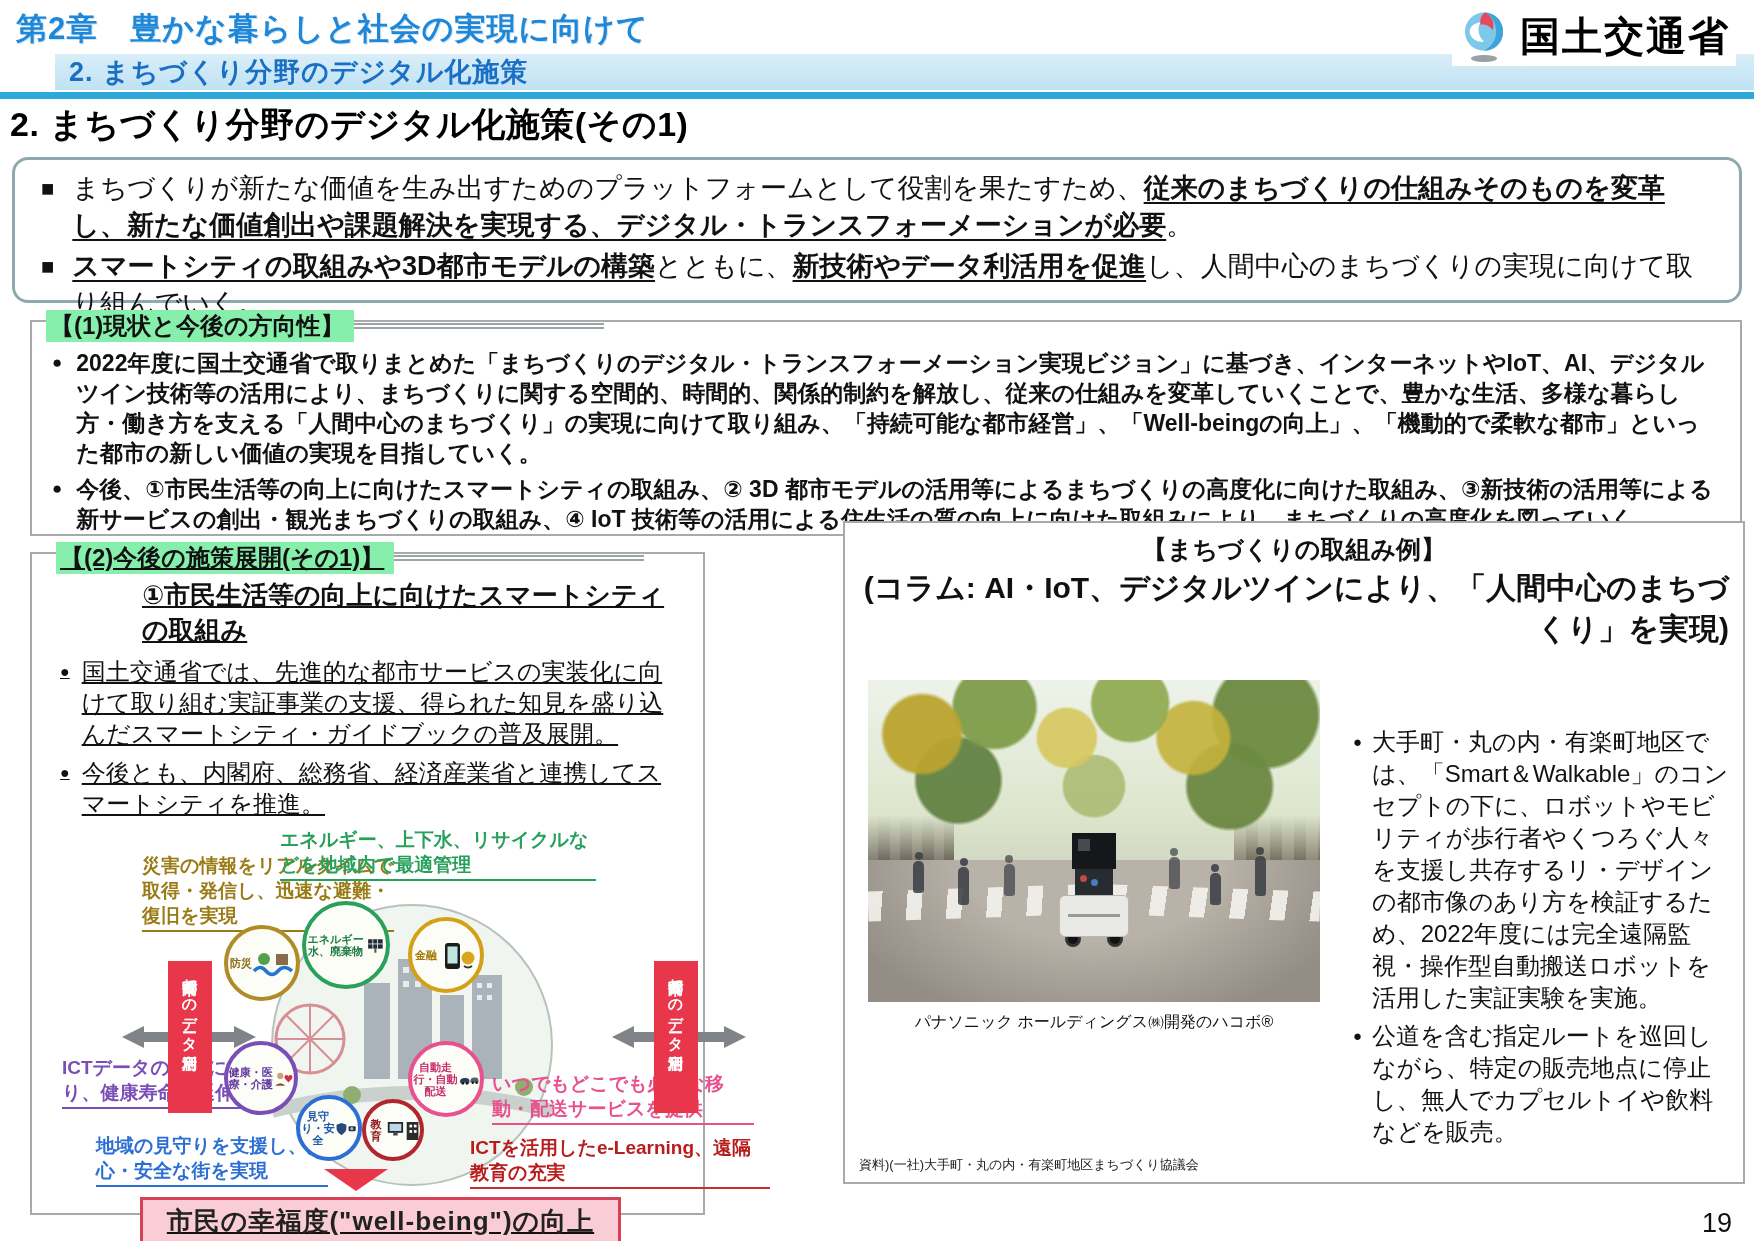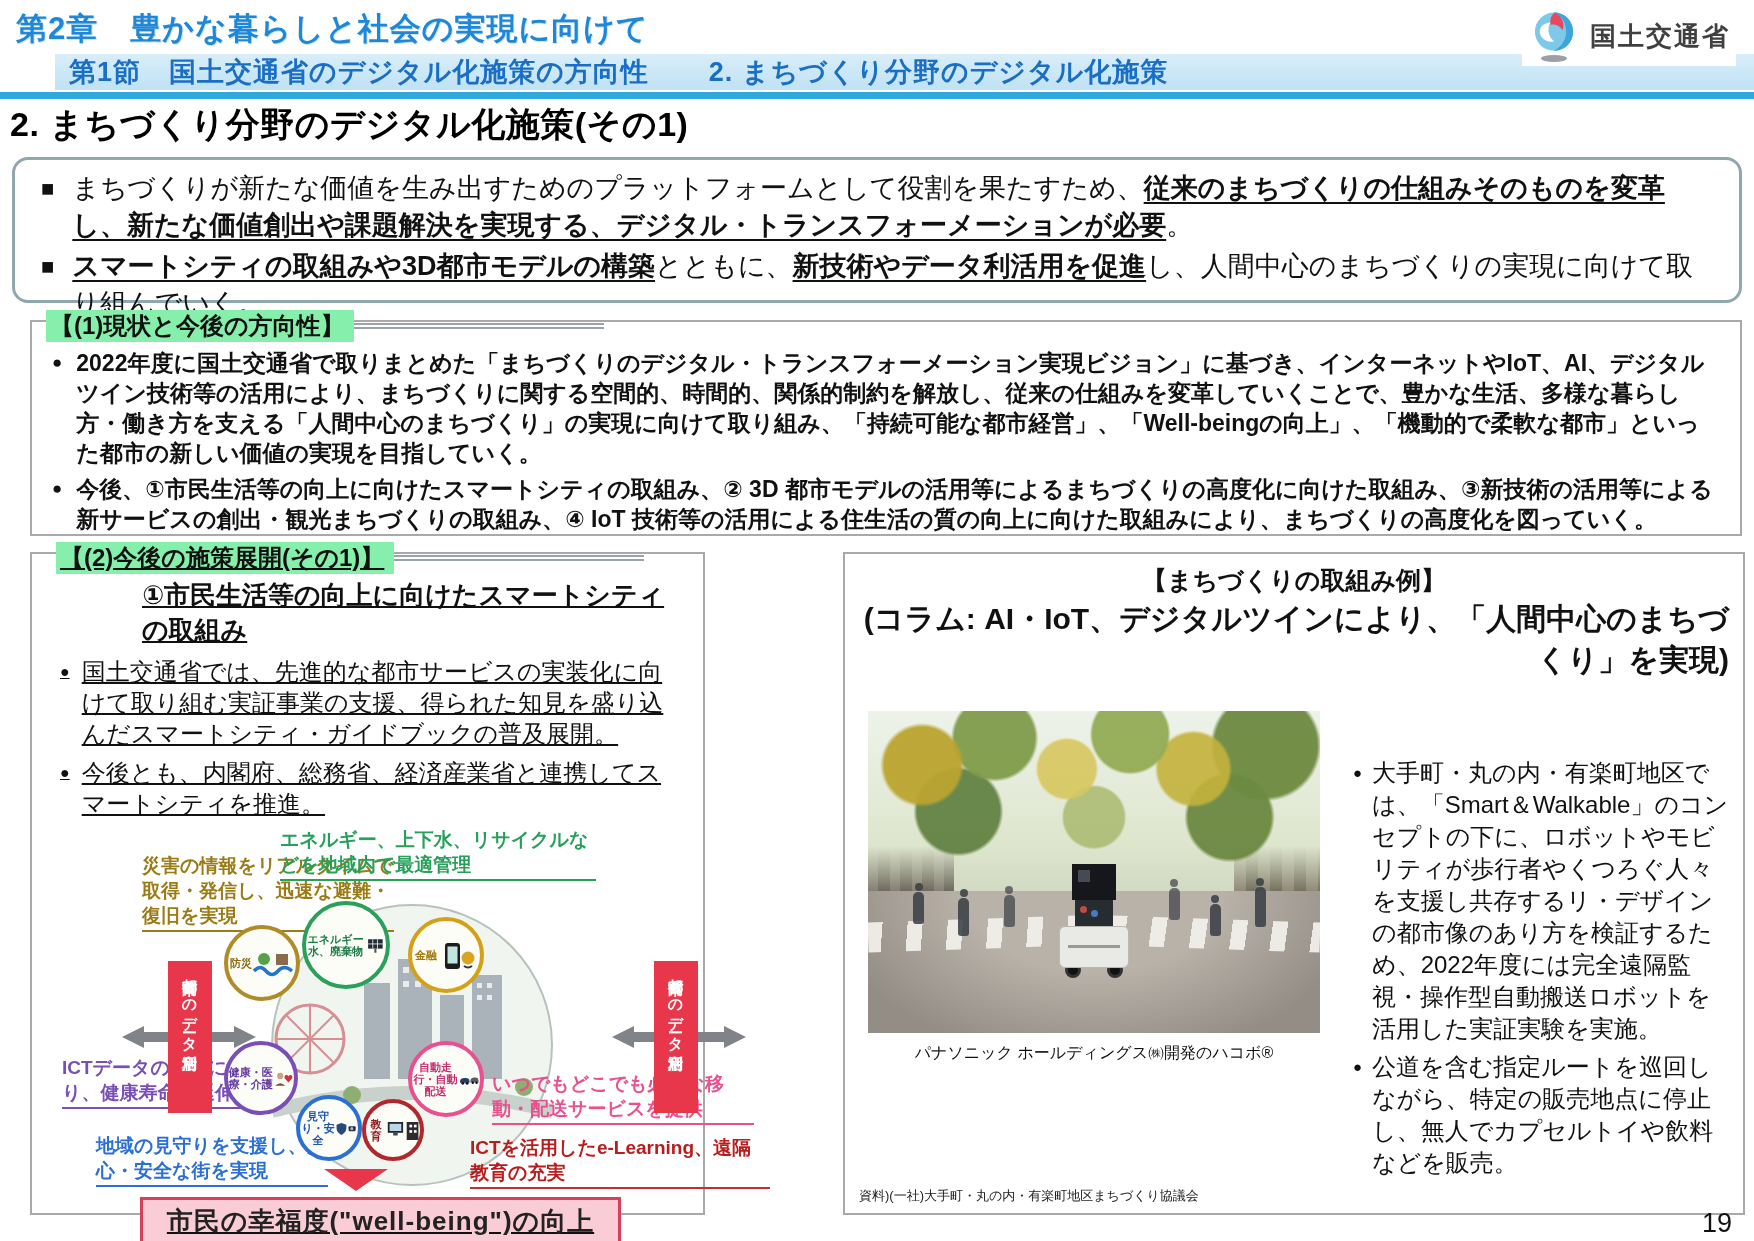--- a/index.html
+++ b/index.html
@@ -19,21 +19,21 @@
     position:absolute;left:55px;top:54px;width:1699px;height:36px;
     background:linear-gradient(180deg,#d9eef9,#bfe2f3);
     display:flex;align-items:center;gap:60px;padding-left:14px;box-sizing:border-box;
   }
   .band span{font-size:27px;font-weight:700;color:#1a6fc5;letter-spacing:1px;white-space:nowrap;}
   .rule{position:absolute;left:0;top:92px;width:1754px;height:7px;background:#2fa8dc;}
   .logo{
     position:absolute;right:18px;top:6px;display:flex;align-items:center;gap:10px;
     background:#fff;padding:2px 6px;
   }
-  .logo-text{font-size:26px;font-weight:700;color:#404040;letter-spacing:2px;}
+  .logo-text{font-size:40px;font-weight:700;color:#000000;letter-spacing:2px;}
   
   .page-title{
     position:absolute;left:10px;top:102px;margin:0;
     font-size:34px;font-weight:700;color:#000;letter-spacing:0.5px;
   }
   
   .summary{
     position:absolute;left:12px;top:157px;width:1730px;height:146px;box-sizing:border-box;
     border:3px solid #8fa8ae;border-radius:16px;background:#fff;
     padding:10px 22px 6px 26px;
@@ -46,21 +46,21 @@
   .secbox{position:absolute;box-sizing:border-box;border:2px solid #a9a9a9;background:#fff;}
   .box1{left:30px;top:320px;width:1712px;height:216px;padding:4px 16px 4px 14px;}
   .tabrow{display:flex;align-items:center;margin-top:-16px;}
   .tabhead{background:#86efac;padding:0 10px 0 4px;font-size:24px;font-weight:700;white-space:nowrap;}
   .tabline{width:250px;height:6px;border-top:2px solid #9aa4a8;border-bottom:2px solid #9aa4a8;box-sizing:border-box;}
   .brow{display:flex;gap:14px;margin:6px 2px 0 6px;}
   .bmark{font-size:17px;line-height:30px;}
   .btext{font-size:23px;line-height:30px;margin:0;font-weight:bold;}
   
   .box2{left:30px;top:552px;width:675px;height:663px;padding:4px 24px;text-decoration:underline;}
-  .box3{left:843px;top:552px;width:902px;height:663px;padding:4px 14px;}
+  .box3{left:843px;top:521px;width:902px;height:663px;padding:4px 14px;}
   .sub2{font-size:26px;font-weight:700;margin:4px 0 8px 86px;}
   .b2row{display:flex;gap:12px;margin:2px 2px 8px 4px;}
   .b2mark{font-size:16px;line-height:31px;}
   .b2text{font-size:24px;line-height:31px;margin:0;}
   
   .diagram{position:relative;width:779px;height:366px;margin-top:2px;}
   .ann{position:absolute;font-weight:700;font-size:19px;line-height:25px;
        border-bottom:2px solid currentColor;padding-bottom:2px;}
   .ann-disaster{left:86px;top:26px;width:252px;color:#9a7b15;}
   .ann-energy{left:224px;top:0px;width:316px;color:#27a05a;}
@@ -147,21 +147,20 @@
   .c3mark{font-size:15px;line-height:32px;}
   .c3text{font-size:24px;line-height:32px;margin:0;}
   .src3{position:absolute;left:14px;bottom:8px;}
   .pagenum{position:absolute;right:22px;bottom:2px;font-size:27px;color:#111;}
 </style>
 </head>
 <body>
 
 <div class="chapter">第2章　豊かな暮らしと社会の実現に向けて</div>
 <div class="band">
-  <span>第1節　国土交通省のデジタル化施策の方向性</span>
   <span>2. まちづくり分野のデジタル化施策</span>
 </div>
 <div class="rule"></div>
 <div class="logo">
   <svg width="52" height="56" viewBox="0 0 60 64">
     <ellipse cx="30" cy="58" rx="15" ry="4" fill="#9aa0a6"></ellipse>
     <circle cx="30" cy="27" r="22" fill="#7ec8ea"></circle>
     <path d="M30 5 C44 5 52 16 52 27 C52 41 41 49 30 49 C39 44 44 36 44 27 C44 16 38 8 30 5 Z" fill="#3ea5d8"></path>
     <path d="M26 16 C22 23 23 32 30 38 C24 40 17 37 14 30 C12 23 17 17 26 16 Z" fill="#ffffff"></path>
     <path d="M31 5 C39 9 43 18 40 25 C36 20 31 18 26 19 C25 12 27 8 31 5 Z" fill="#e8485e"></path>

